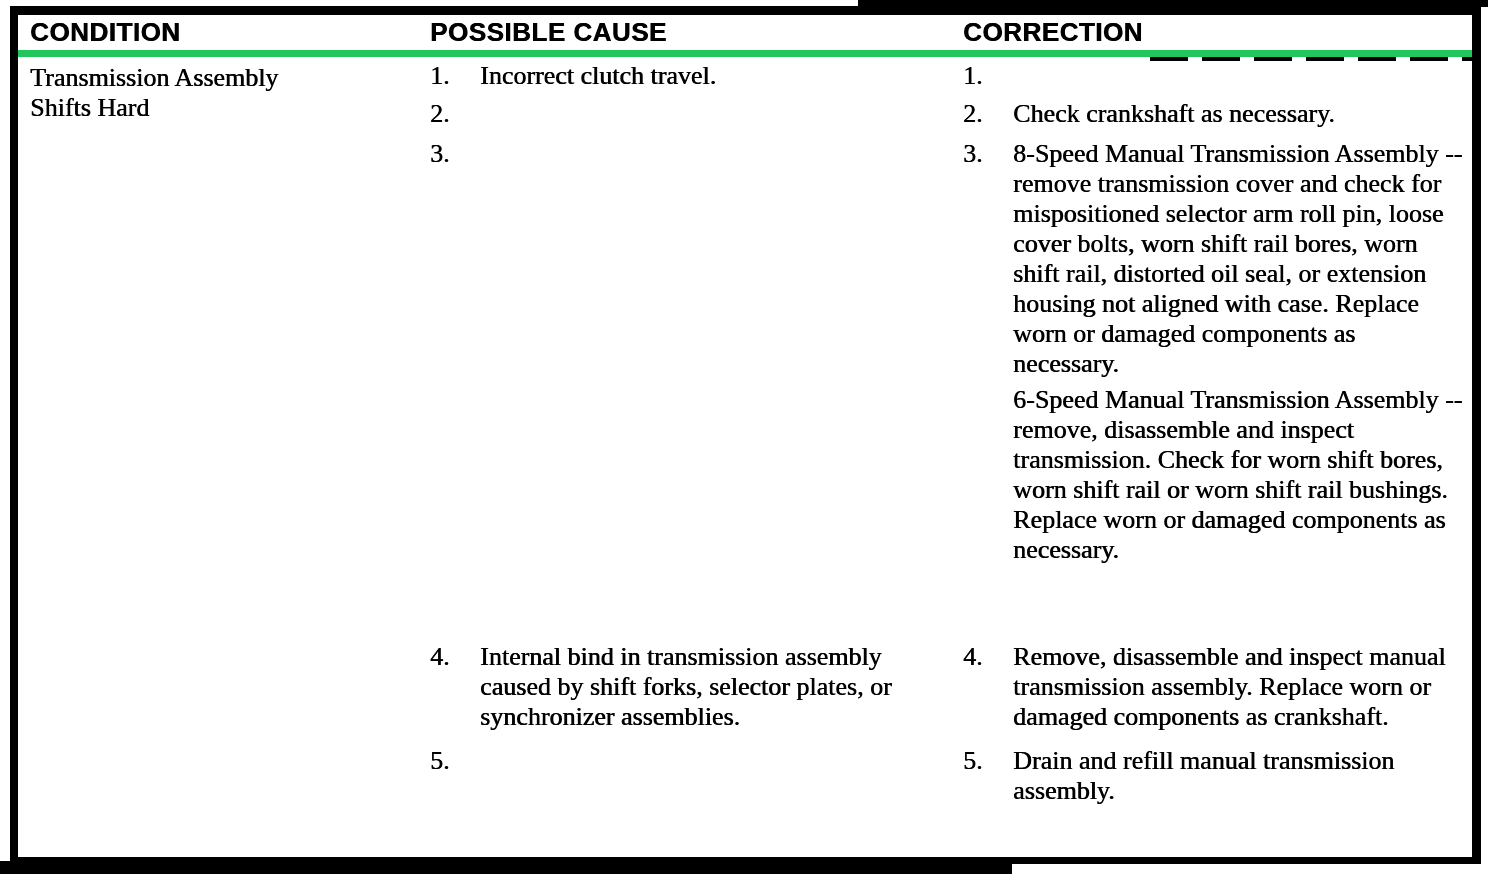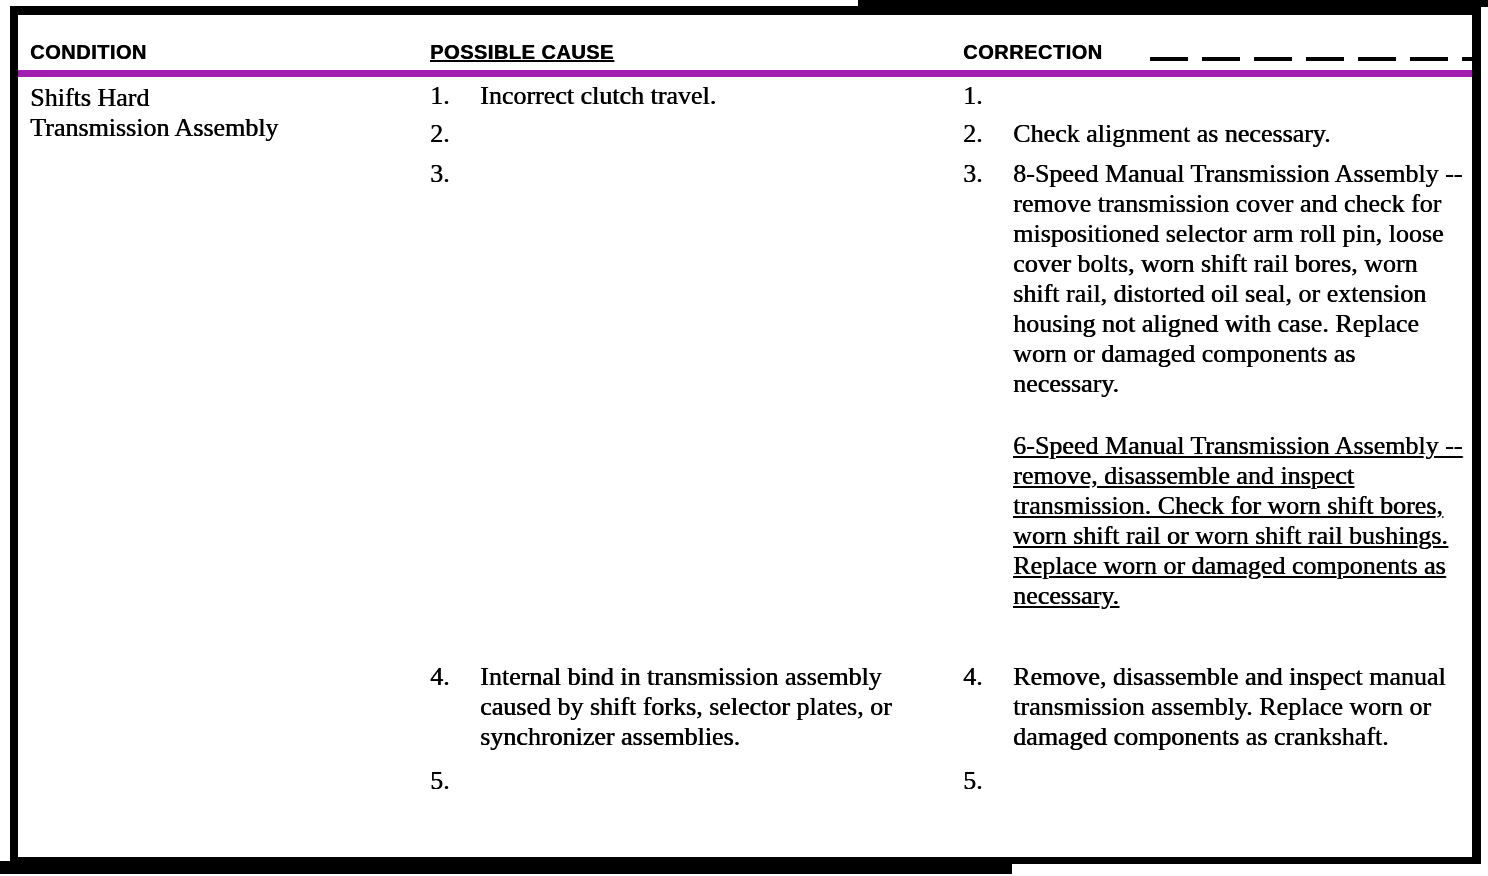--- a/index.html
+++ b/index.html
@@ -16,51 +16,50 @@
     position:absolute; left:10px; top:6px;
     width:1454px; height:842px;
     border-top:9px solid #000;
     border-left:8px solid #000;
     border-right:9px solid #000;
     border-bottom:7px solid #000;
     overflow:hidden;
   }
   .hdr {
     height:35px;
-    border-bottom:7px solid #a21caf;
+    border-bottom:7px solid #22c55e;
     display:grid;
     grid-template-columns:404px 532px 1fr;
     align-items:center;
     font-family:"Liberation Sans", sans-serif;
     font-weight:bold;
-    font-size:20px;
+    font-size:26px;
     letter-spacing:0.5px;
-    margin-top:20px;
   }
   .hdr .hc1 { padding-left:12px; }
-  .hdr .hc2 { padding-left:8px;text-decoration:underline; }
+  .hdr .hc2 { padding-left:8px; }
   .hdr .hc3 { padding-left:9px; }
   .body {
     display:grid;
     grid-template-columns:404px 532px 1fr;
     padding-top:4px;
     font-size:26px;
     line-height:30px;
   }
   .cond {
     grid-column:1; grid-row:1 / span 5;
     padding:2px 10px 0 12px;
   }
   .cell { display:flex; align-items:flex-start; }
   .cause { grid-column:2; padding-left:8px;  padding-right:22px; }
   .corr  { grid-column:3; padding-left:9px;  padding-right:8px; }
   .num  { width:50px; flex:0 0 50px; }
   .txt  { flex:1; }
   .txt p { margin:0; }
-  .txt p + p { margin-top:32px;text-decoration:underline; }
+  .txt p + p { margin-top:6px; }
   .pb8  { padding-bottom:8px; }
   .pb10 { padding-bottom:10px; }
   .pb14 { padding-bottom:14px; }
   .corr-long { min-height:489px; }
   
   .art { position:absolute; background:#000; }
   .art-top { left:858px; top:0; width:630px; height:7px; }
   .art-hdr-dash {
     left:1150px; top:57px; width:324px; height:4px;
     background:repeating-linear-gradient(90deg,#000 0 38px,transparent 38px 52px);
@@ -80,38 +79,38 @@
 
     <div class="hdr">
       <div class="hc1">CONDITION</div>
       <div class="hc2">POSSIBLE CAUSE</div>
       <div class="hc3">CORRECTION</div>
     </div>
 
     <div class="body">
 
       <div class="cond">
+        <div>Transmission Assembly</div>
         <div>Shifts Hard</div>
-        <div>Transmission Assembly</div>
       </div>
 
       <div class="cell cause pb8">
         <span class="num">1.</span>
         <span class="txt">Incorrect clutch travel.</span>
       </div>
       <div class="cell corr pb8">
         <span class="num">1.</span>
       </div>
 
       <div class="cell cause pb10">
         <span class="num">2.</span>
       </div>
       <div class="cell corr pb10">
         <span class="num">2.</span>
-        <span class="txt">Check alignment as necessary.</span>
+        <span class="txt">Check crankshaft as necessary.</span>
       </div>
 
       <div class="cell cause pb14">
         <span class="num">3.</span>
       </div>
       <div class="cell corr pb14 corr-long">
         <span class="num">3.</span>
         <span class="txt">
           <p>8-Speed Manual Transmission Assembly -- remove transmission cover and check for mispositioned selector arm roll pin, loose cover bolts, worn shift rail bores, worn shift rail, distorted oil seal, or extension housing not aligned with case. Replace worn or damaged components as necessary.</p>
           <p>6-Speed Manual Transmission Assembly -- remove, disassemble and inspect transmission. Check for worn shift bores, worn shift rail or worn shift rail bushings. Replace worn or damaged components as necessary.</p>
@@ -125,17 +124,18 @@
       <div class="cell corr pb14">
         <span class="num">4.</span>
         <span class="txt">Remove, disassemble and inspect manual transmission assembly. Replace worn or damaged components as crankshaft.</span>
       </div>
 
       <div class="cell cause">
         <span class="num">5.</span>
       </div>
       <div class="cell corr">
         <span class="num">5.</span>
+        <span class="txt">Drain and refill manual transmission assembly.</span>
       </div>
 
     </div>
   </div>
 </div>
 
 </body></html>

